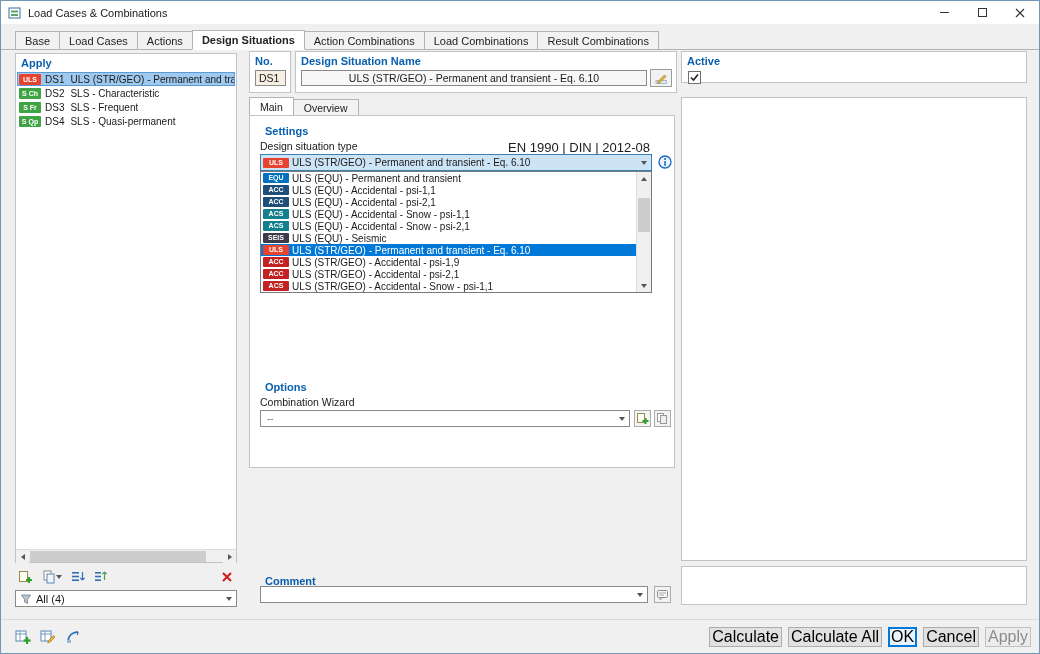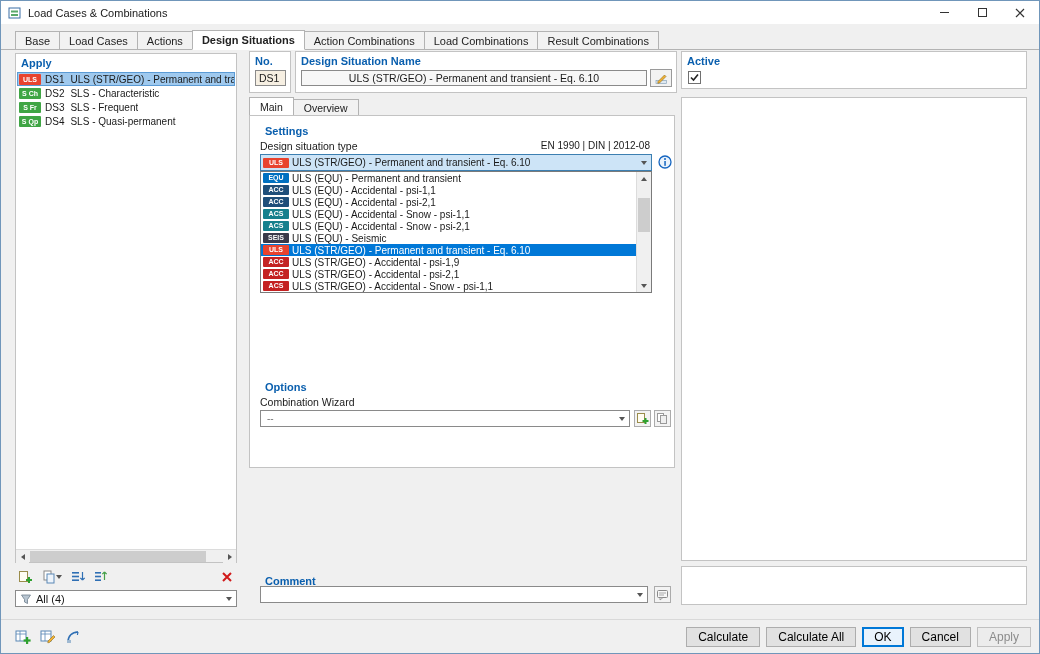--- a/index.html
+++ b/index.html
@@ -50,41 +50,41 @@
   .tool-btn { width:20px; height:20px; display:flex; align-items:center; justify-content:center; cursor:default; }
   .tool-btn.wide { width:27px; }
   .tool-btn.delete { margin-left:auto; }
 
   .list-filter { position:absolute; left:14px; top:589px; width:222px; height:17px; background:#fff; border:1px solid #8a8a8a; display:flex; align-items:center; padding:0 4px; }
   .filter-text { margin-left:4px; font-size:11px; flex:1; }
 
   
   .no-box { left:248px; top:50px; width:42px; height:42px; }
   .name-box { left:294px; top:50px; width:382px; height:42px; }
-  .active-box { left:680px; top:50px; width:346px; height:38px; }
+  .active-box { left:680px; top:50px; width:346px; height:32px; }
   .card .section-label { padding:3px 0 0 5px; }
   .field { height:16px; border:1px solid #8a8a8a; background:#fff; font-size:10.5px; display:flex; align-items:center; }
   .no-field { margin:3px 4px 0 5px; background:#f6efe2; padding-left:3px; }
   .name-row { display:flex; margin:3px 4px 0 5px; gap:3px; }
   .name-field { flex:1; justify-content:center; background:#f7f7f7; }
   .edit-btn { width:22px; height:18px; margin-top:-1px; border:1px solid #9a9a9a; background:#f2f2f2; display:flex; align-items:center; justify-content:center; }
   .checkbox { width:13px; height:13px; border:1px solid #707070; background:#fff; margin:4px 0 0 6px; display:flex; align-items:center; justify-content:center; }
   .checkbox svg { display:none; }
   .checkbox.checked svg { display:block; }
 
   
   .subtabs { position:absolute; left:248px; top:96px; height:18px; display:flex; align-items:flex-end; }
   .subtab { height:16px; padding:0 10px; display:flex; align-items:center; background:#f2f2f2; border:1px solid #b3b3b3; border-bottom:none; margin-right:-1px; font-size:10.5px; }
   .subtab.active { background:#fff; height:18px; z-index:2; }
 
   .main-panel { left:248px; top:114px; width:426px; height:353px; }
   .main-panel > div { position:absolute; }
   .settings-header { left:10px; top:6px; }
   .type-label { left:10px; top:24px; font-size:10.5px; }
-  .standard { right:24px; top:24px; font-size:10px;text-align:right; }
+  .standard { right:24px; top:24px; font-size:13px;text-align:right; }
 
   .combo { border:1px solid #8a8a8a; background:#fff; display:flex; align-items:center; font-size:10px; }
   .combo .tri-down { margin-left:auto; margin-right:4px; }
   .combo-main { left:10px; top:38px; width:392px; height:17px; background:#cde4f7; border-color:#3c7fb1; }
   .dd-badge { display:inline-block; width:26px; height:10px; line-height:10px; border-radius:1px; color:#fff; font-size:7px; font-weight:bold; text-align:center; margin:0 3px 0 2px; flex:none; }
   .combo-text { white-space:nowrap; overflow:hidden; }
   .info-btn { left:408px; top:39px; width:14px; height:14px; }
 
   .dropdown { left:10px; top:55px; width:392px; height:122px; background:#fff; border:1px solid #7a7a7a; }
   .dd-rows { position:absolute; left:0; top:0; right:15px; bottom:0; overflow:hidden; }
@@ -108,21 +108,21 @@
   .comment-btn { left:404px; top:470px; }
 
   .preview-a { left:680px; top:96px; width:346px; height:464px; }
   .preview-b { left:680px; top:565px; width:346px; height:39px; }
 
   
   .footer { position:absolute; left:0; right:0; bottom:0; height:34px; background:#f0f0f0; border-top:1px solid #d9d9d9; display:flex; align-items:center; padding:0 8px 0 12px; }
   .footer-icons { display:flex; gap:5px; }
   .f-icon { width:20px; height:20px; display:flex; align-items:center; justify-content:center; }
   .footer-buttons { margin-left:auto; display:flex; gap:6px; }
-  .btn { height:20px; padding:0 11px; font-family:"Liberation Sans", sans-serif; font-size:12px; background:#e1e1e1; border:1px solid #adadad; cursor:default; }
+  .btn { height:20px; padding:0 2px; font-family:"Liberation Sans", sans-serif; font-size:16px; background:#e1e1e1; border:1px solid #adadad; cursor:default; }
   .btn.default { background:#e9f3fc; border:1px solid #0078d7; box-shadow:inset 0 0 0 1px #0078d7; }
   .btn.disabled { color:#8c8c8c; background:#ececec; border-color:#c0c0c0; }
 </style>
 </head>
 <body>
 
 <div class="dialog">
 
   <div class="titlebar">
     <span class="app-icon">

